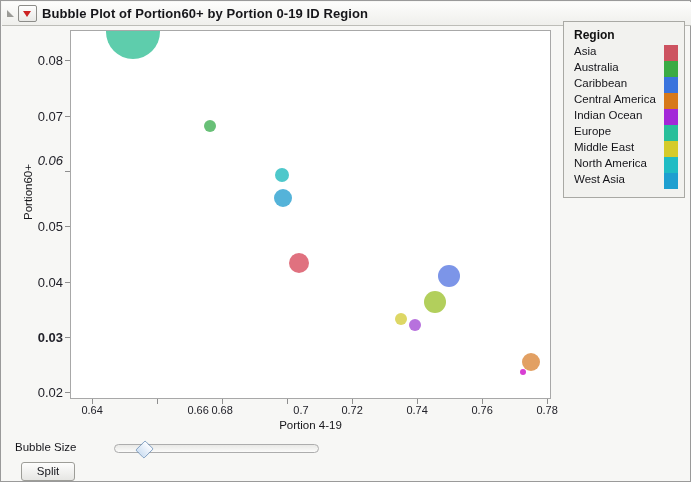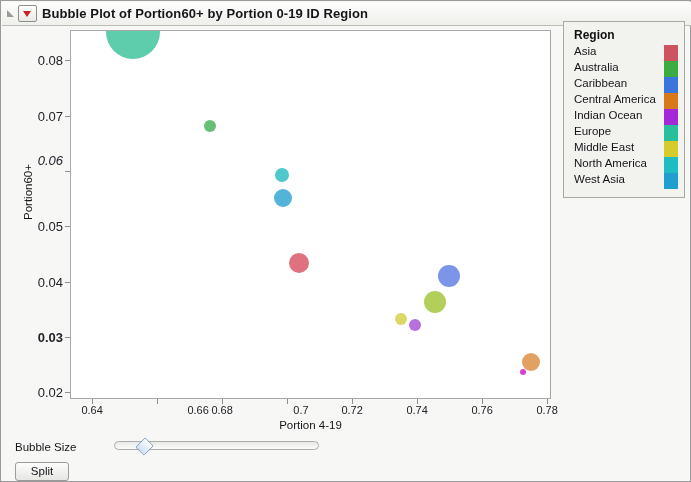--- a/index.html
+++ b/index.html
@@ -186,21 +186,21 @@
   
   .controls {
     position: absolute;
     left: 0; top: 435px;
     width: 560px; height: 47px;
   }
   .slider-row {
     position: absolute;
     left: 14px; top: 5px;
     display: flex;
-    align-items: flex-start;
+    align-items: flex-end;
     gap: 28px;
   }
   .slider-label {
     font-size: 11.5px;
     color: #15151a;
     margin-right: 10px;
   }
   .slider-track {
     position: relative;
     width: 205px;
@@ -216,21 +216,21 @@
     top: -4px;
     width: 13px;
     height: 15px;
     background: linear-gradient(#fbfcff, #cfe0f2);
     border: 1px solid #6f93bb;
     transform: rotate(45deg) scale(.82);
     border-radius: 2px;
   }
   .btn-row {
     position: absolute;
-    left: 14px; top: 26px;
+    left: 20px; top: 26px;
     display: flex;
     gap: 6px;
   }
   .btn {
     font-family: "Liberation Sans", sans-serif;
     font-size: 11.5px;
     color: #14141a;
     background: linear-gradient(#fdfdfd, #e6e6e3);
     border: 1px solid #9d9d98;
     border-radius: 3px;

